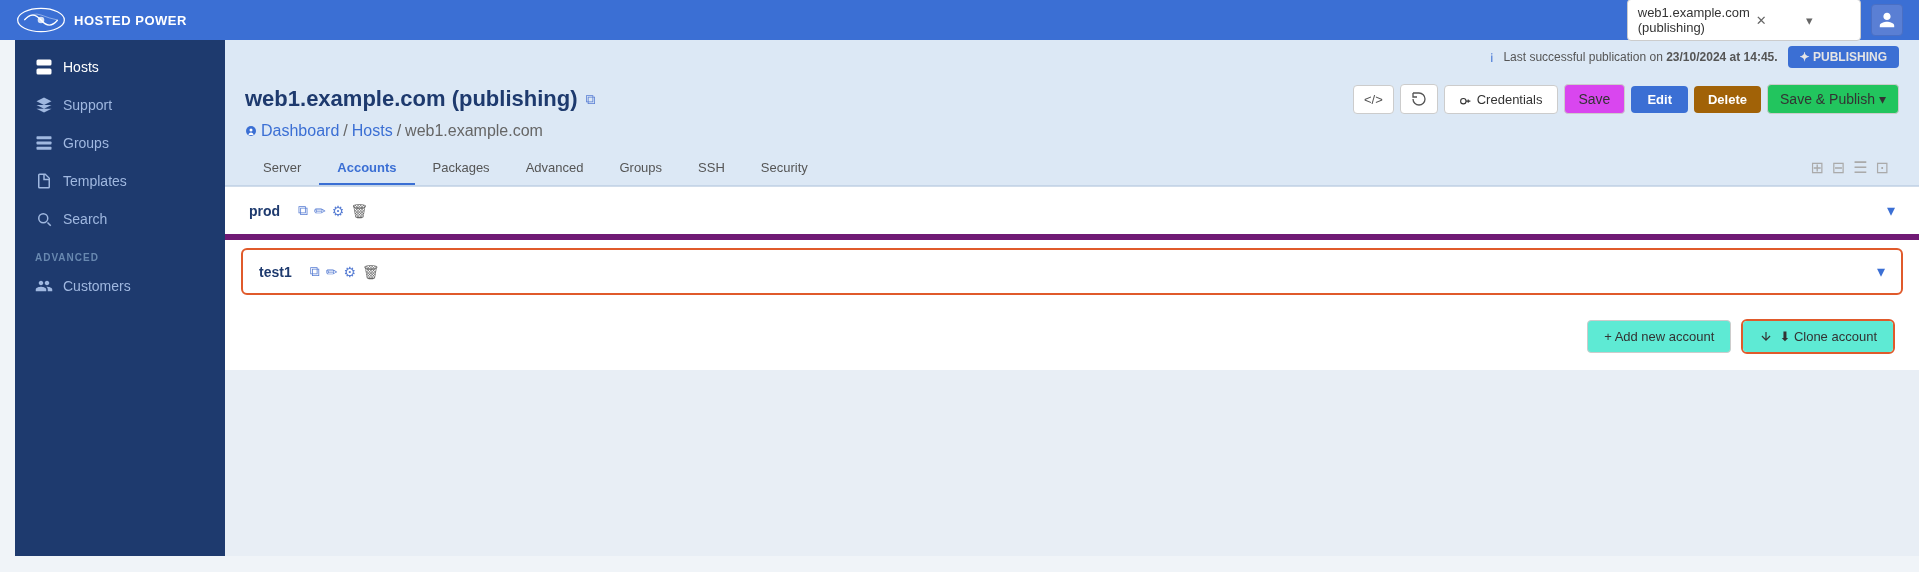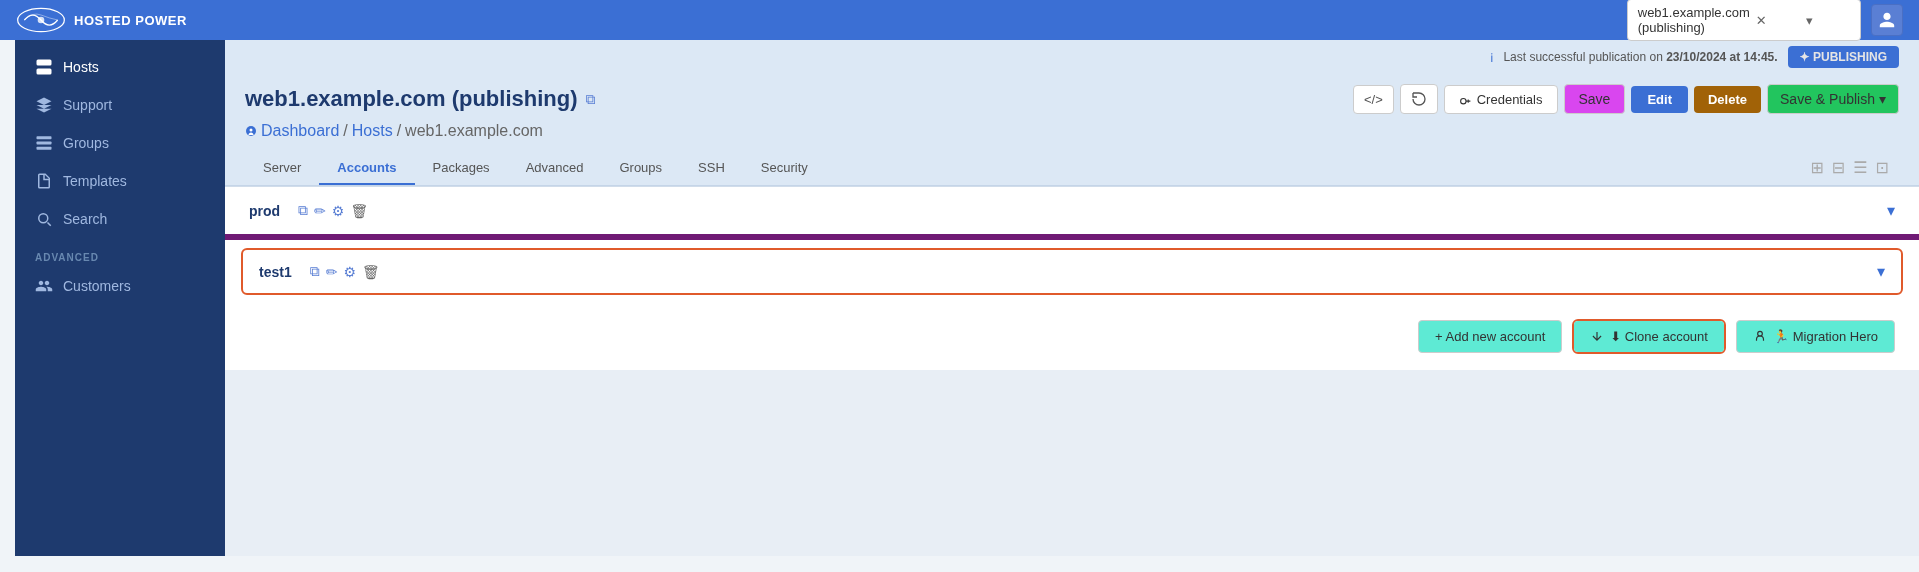--- a/index.html
+++ b/index.html
@@ -540,23 +540,16 @@
           <span>+ Add new account</span>
         </button>
         <div style="border: 2.5px solid #e05a2b; border-radius: 6px; display: inline-block;">
           <button class="btn-action" style="border: none;">
             <svg width="14" height="14" viewBox="0 0 24 24" fill="none" stroke="currentColor" stroke-width="2">
                 <path d="M12 5v14M5 12l7 7 7-7"></path>
               </svg>
             <span>⬇ Clone account</span>
           </button>
         </div>
-        <button class="btn-action">
-          <svg width="14" height="14" viewBox="0 0 24 24" fill="none" stroke="currentColor" stroke-width="2">
-              <circle cx="12" cy="8" r="4"></circle>
-              <path d="M6 20v-2a6 6 0 0112 0v2"></path>
-            </svg>
-          <span>🏃 Migration Hero</span>
-        </button>
       </div>
     </div>
   </div>
 </div>
 
 </body></html>

